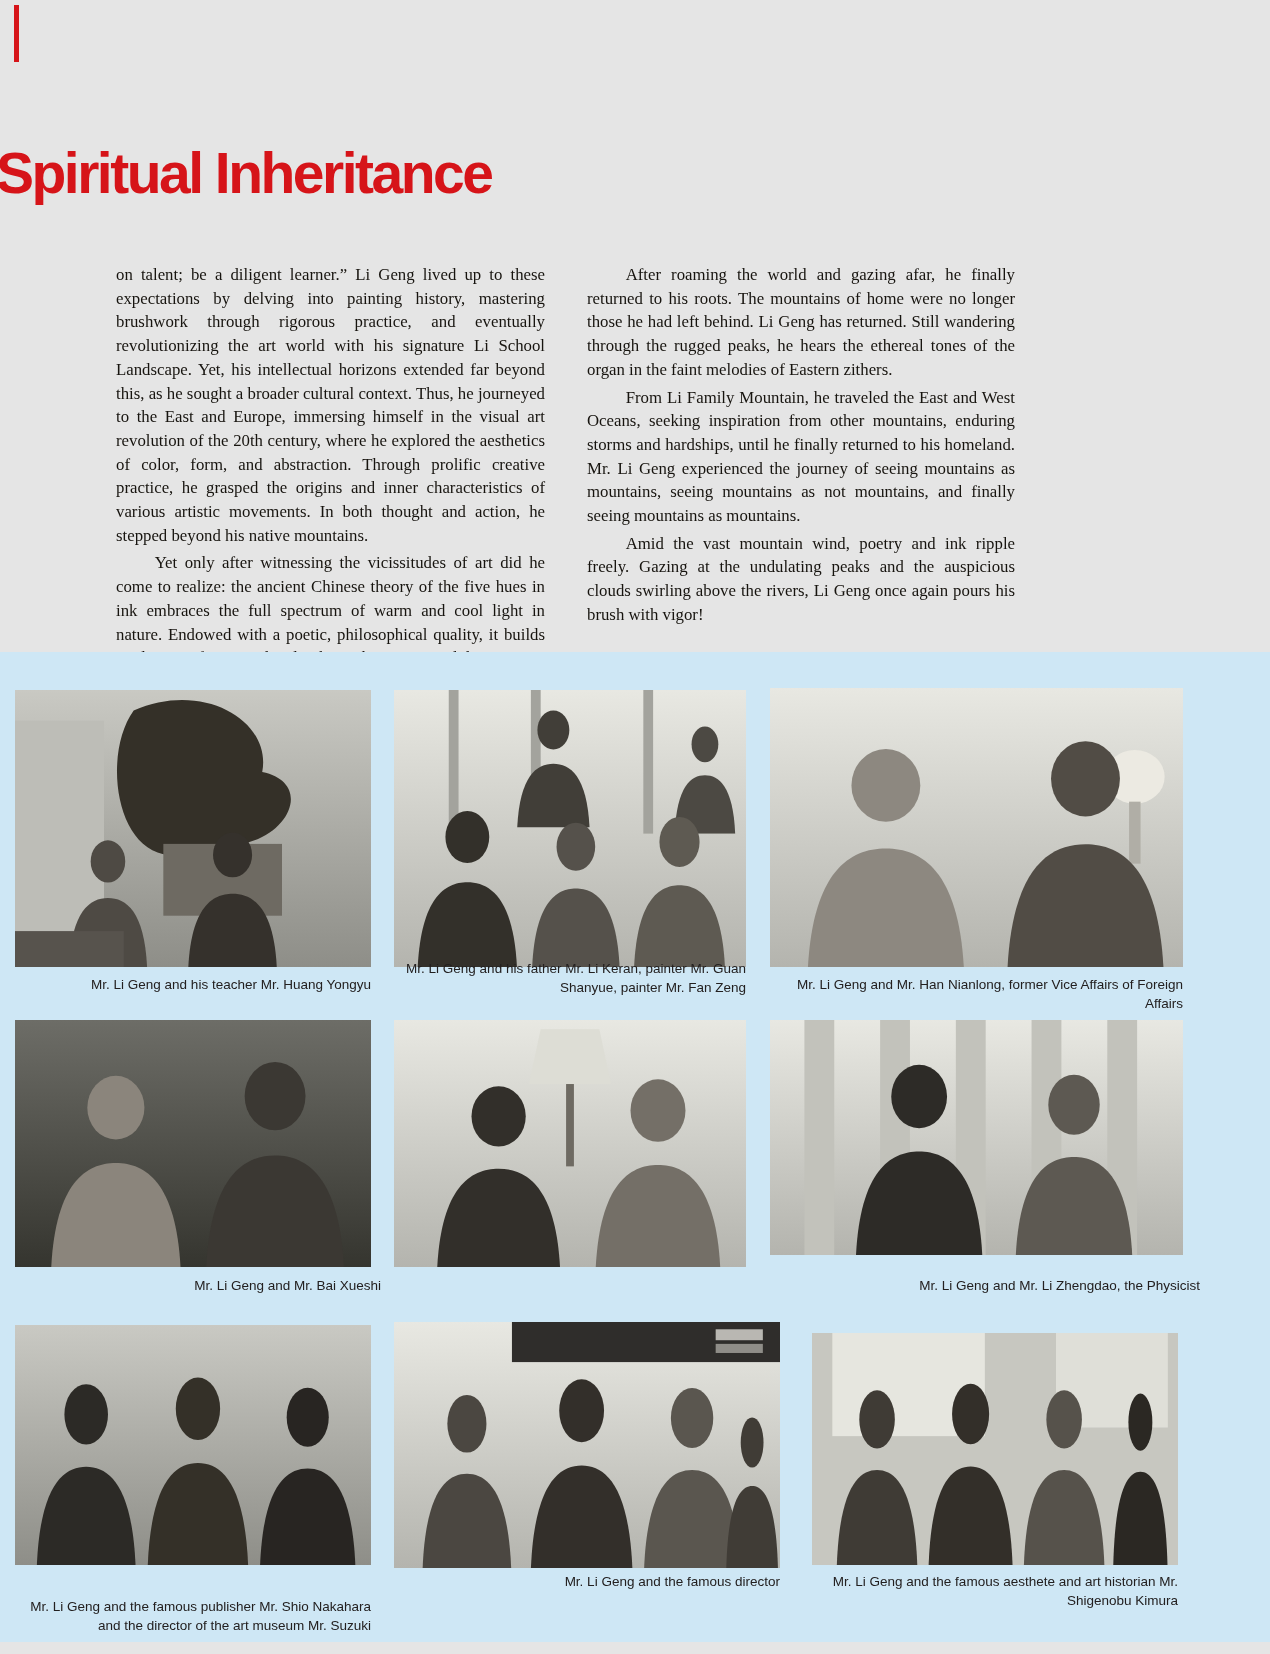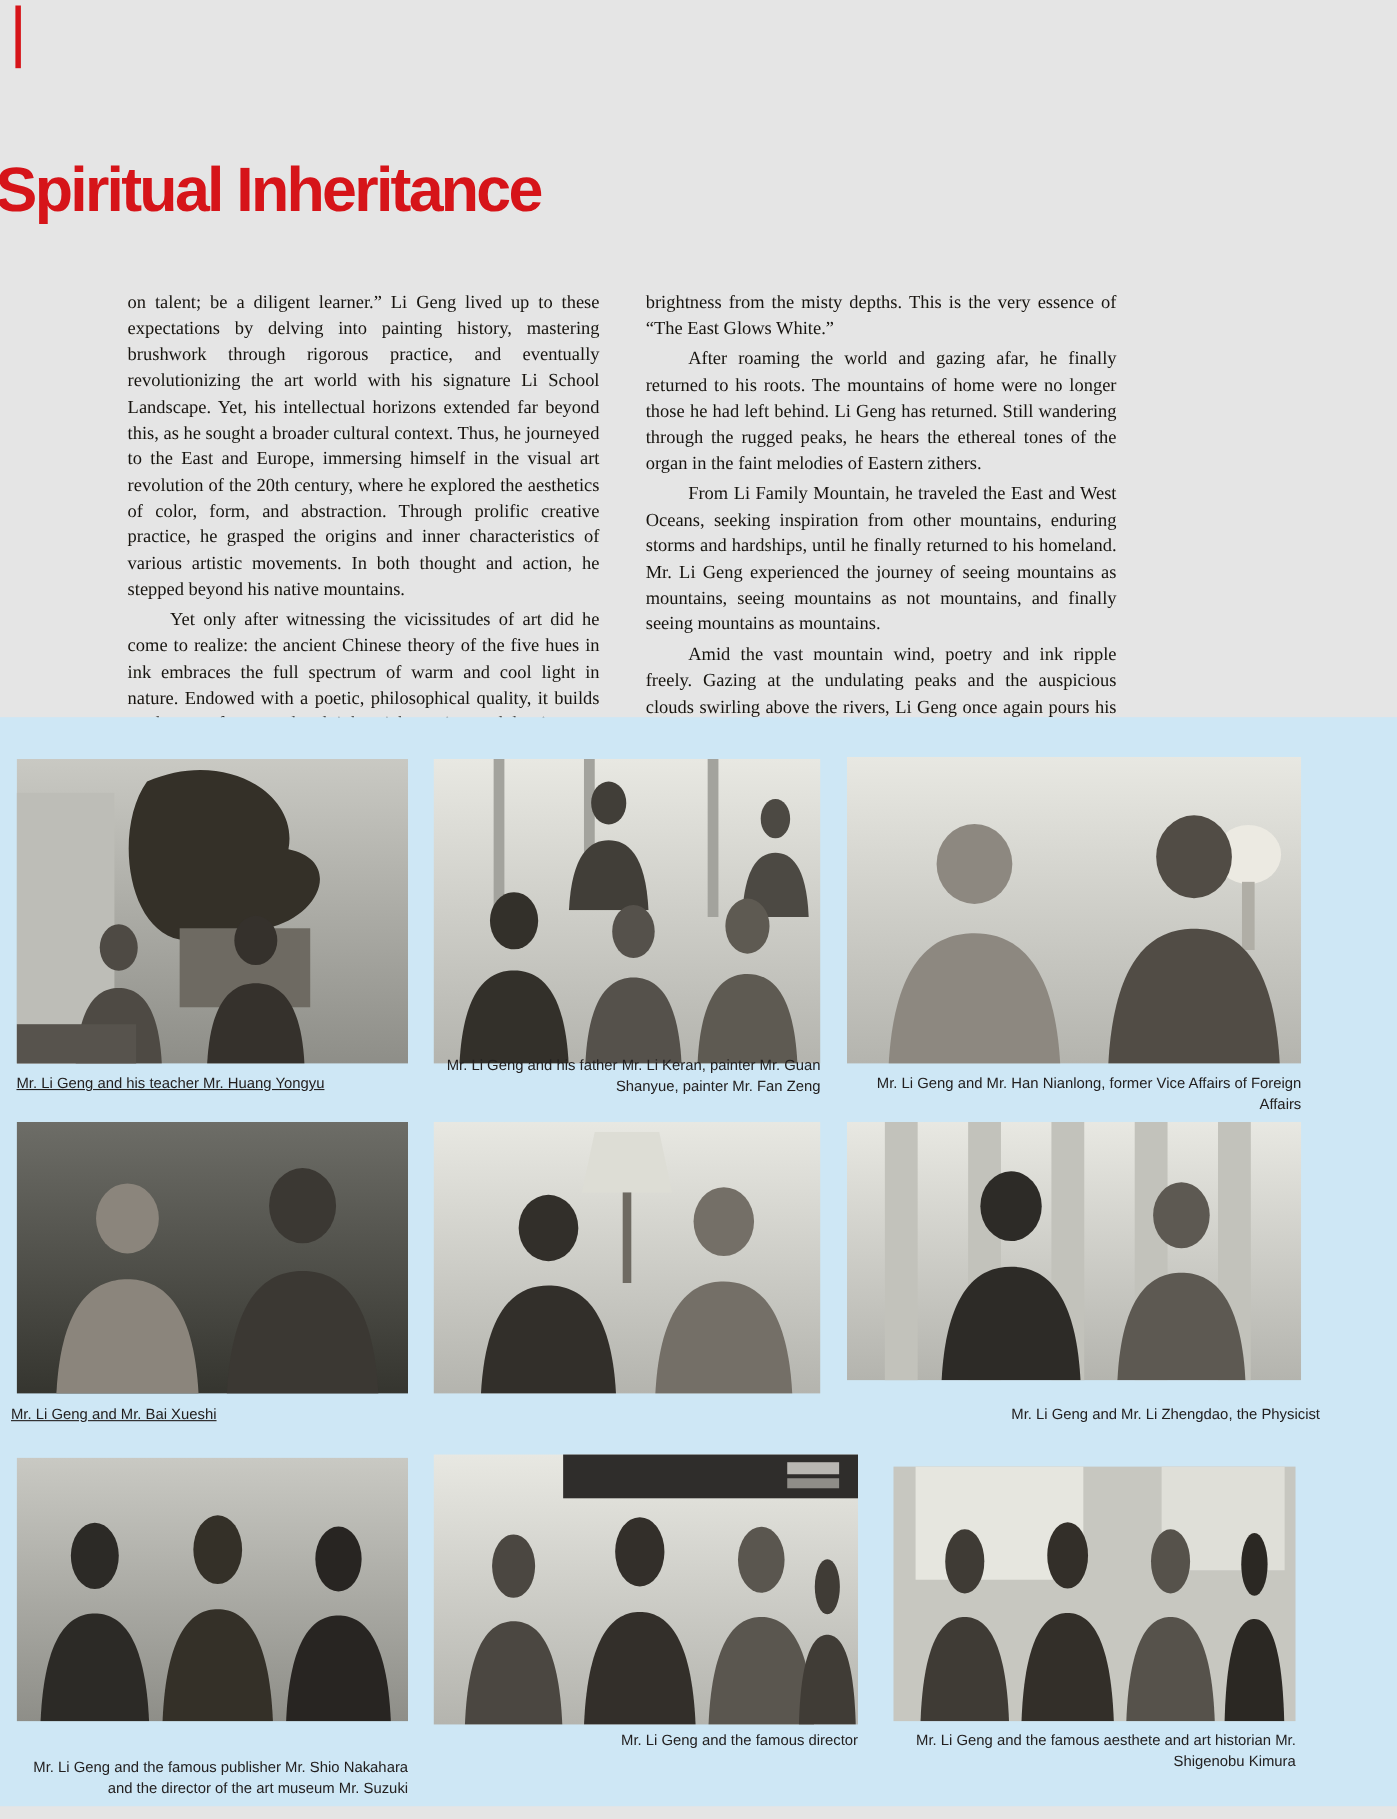--- a/index.html
+++ b/index.html
@@ -13,37 +13,37 @@
        text-align:justify;hyphens:auto;-webkit-hyphens:auto;}
   .col p{margin:4px;padding:0;}
   .col p.ind{text-indent:2.3em;}
   .col-l{left:112px;}
   .col-r{left:583px;width:436px;}
   .band{position:absolute;left:0;top:652px;width:1270px;height:990px;background:#cee7f5;}
   .photo{position:absolute;overflow:hidden;}
   .photo svg{display:block;width:100%;height:100%;}
   .cap{position:absolute;font-family:"Liberation Sans",sans-serif;font-size:13.5px;line-height:18.5px;
        color:#232020;}
-  .cap.center{text-align:left;text-decoration:underline;}
+  .cap.center{text-align:right;}
   .cap.right{text-align:right;}
   
   .p-r1c1{left:15px;top:38px;width:356px;height:277px;}
   .p-r1c2{left:394px;top:38px;width:352px;height:277px;}
   .p-r1c3{left:770px;top:36px;width:413px;height:279px;}
   .p-r2c1{left:15px;top:368px;width:356px;height:247px;}
   .p-r2c2{left:394px;top:368px;width:352px;height:247px;}
   .p-r2c3{left:770px;top:368px;width:413px;height:235px;}
   .p-r3c1{left:15px;top:673px;width:356px;height:240px;}
   .p-r3c2{left:394px;top:670px;width:386px;height:246px;}
   .p-r3c3{left:812px;top:681px;width:366px;height:232px;}
   
   .c-r1c1{left:15px;top:324px;width:356px;}
   .c-r1c2{left:394px;top:308px;width:352px;}
   .c-r1c3{left:770px;top:324px;width:413px;}
-  .c-r2c1{left:10px;top:625px;width:356px;}
+  .c-r2c1{left:25px;top:625px;width:356px;}
   .c-r2c2{left:394px;top:625px;width:352px;}
   .c-r2c3{left:787px;top:625px;width:413px;}
   .c-r3c1{left:5px;top:946px;width:366px;}
   .c-r3c2{left:394px;top:921px;width:386px;}
   .c-r3c3{left:812px;top:921px;width:366px;}
 </style>
 </head>
 <body>
 
 <div class="page">
@@ -51,21 +51,20 @@
   <div class="accent"></div>
 
   <h1 class="title">Spiritual Inheritance</h1>
 
   <div class="col col-l">
     <p>on talent; be a diligent learner.” Li Geng lived up to these expectations by delving into painting history, mastering brushwork through rigorous practice, and eventually revolutionizing the art world with his signature Li School Landscape. Yet, his intellectual horizons extended far beyond this, as he sought a broader cultural context. Thus, he journeyed to the East and Europe, immersing himself in the visual art revolution of the 20th century, where he explored the aesthetics of color, form, and abstraction. Through prolific creative practice, he grasped the origins and inner characteristics of various artistic movements. In both thought and action, he stepped beyond his native mountains.</p>
     <p class="ind">Yet only after witnessing the vicissitudes of art did he come to realize: the ancient Chinese theory of the five hues in ink embraces the full spectrum of warm and cool light in nature. Endowed with a poetic, philosophical quality, it builds up layers of accumulated ink—rich, moist, and luminous—shining forth</p>
   </div>
 
   <div class="col col-r">
-    <p>brightness from the misty depths. This is the very essence of “The East Glows White.”</p>
     <p class="ind">After roaming the world and gazing afar, he finally returned to his roots. The mountains of home were no longer those he had left behind. Li Geng has returned. Still wandering through the rugged peaks, he hears the ethereal tones of the organ in the faint melodies of Eastern zithers.</p>
     <p class="ind">From Li Family Mountain, he traveled the East and West Oceans, seeking inspiration from other mountains, enduring storms and hardships, until he finally returned to his homeland. Mr. Li Geng experienced the journey of seeing mountains as mountains, seeing mountains as not mountains, and finally seeing mountains as mountains.</p>
     <p class="ind">Amid the vast mountain wind, poetry and ink ripple freely. Gazing at the undulating peaks and the auspicious clouds swirling above the rivers, Li Geng once again pours his brush with vigor!</p>
   </div>
 
   <div class="band">
 
     <svg width="0" height="0" style="position:absolute" aria-hidden="true">
       <defs>
         <linearGradient id="gL" x1="0" y1="0" x2="0" y2="1">

